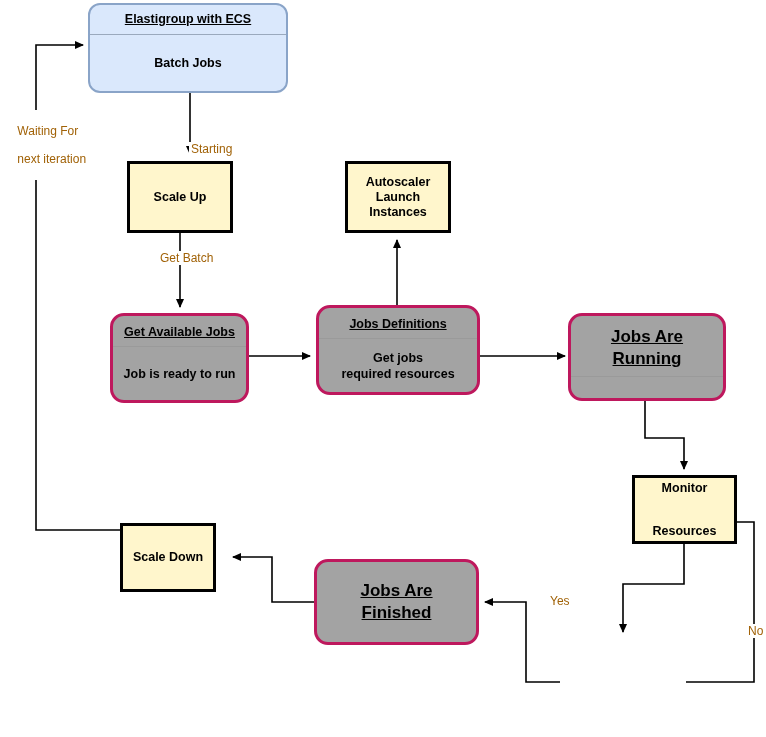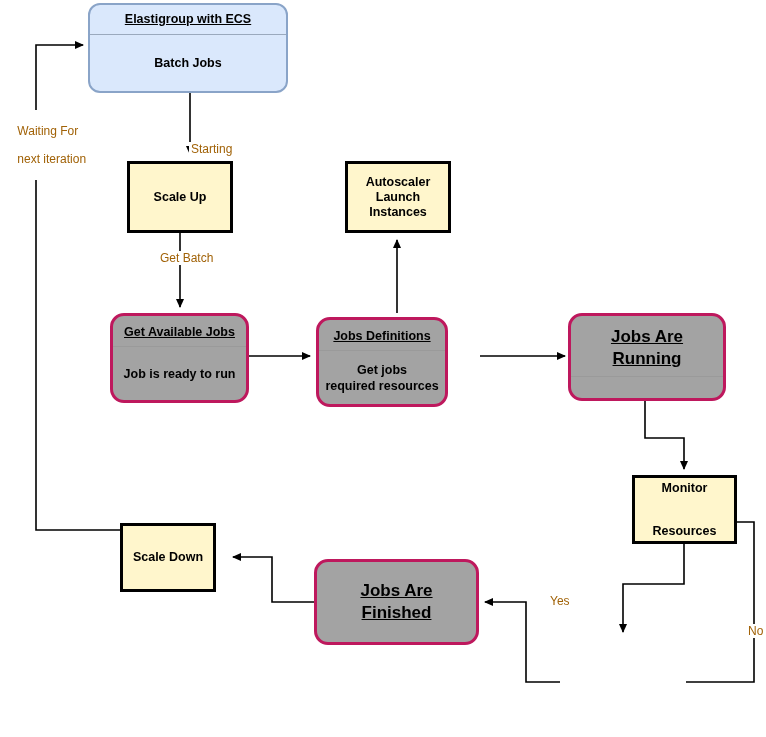--- a/index.html
+++ b/index.html
@@ -189,21 +189,21 @@
     <span>Launch</span>
     <span>Instances</span>
   </div>
 
   <div class="node node-green" style="left:110px; top:313px; width:139px; height:90px;">
     <div class="title">Get Available Jobs</div>
     <div class="divider"></div>
     <div class="body">Job is ready to run</div>
   </div>
 
-  <div class="node node-green" style="left:316px; top:317px; width:132px; height:90px;">
+  <div class="node node-green" style="left:316px; top:305px; width:164px; height:90px;">
     <div class="title">Jobs Definitions</div>
     <div class="divider"></div>
     <div class="body">
       <div>
         <div>Get jobs</div>
         <div>required resources</div>
       </div>
     </div>
   </div>
 

